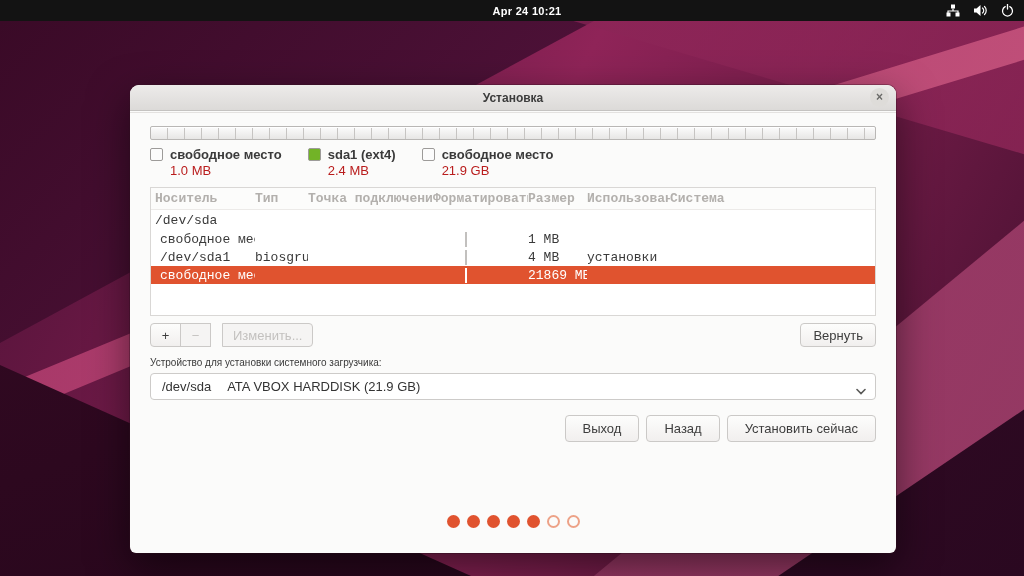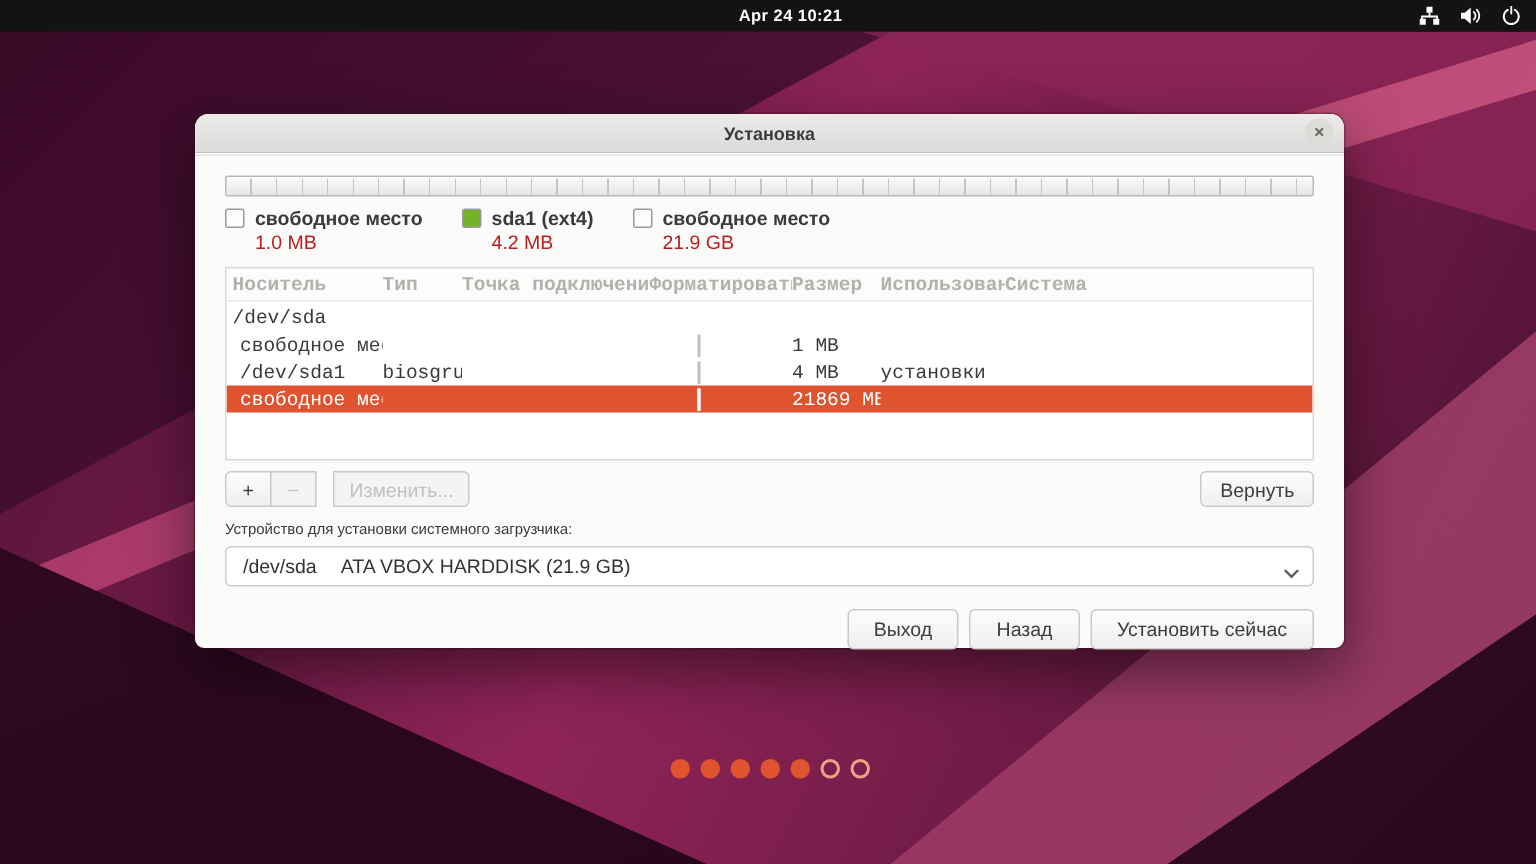--- a/index.html
+++ b/index.html
@@ -24,21 +24,21 @@
   .shp3 { background:linear-gradient(160deg,#360a24,#24061a);
           clip-path:polygon(0 62%,46% 100%,0 100%); }
   .shp4 { background:linear-gradient(115deg,#933061,#a84470);
           clip-path:polygon(58% 100%,100% 36%,100% 100%); opacity:.8; }
   .shp5 { background:linear-gradient(135deg,#41102d,#2a0820);
           clip-path:polygon(76% 100%,100% 70%,100% 100%); }
   .shp6 { background:linear-gradient(100deg,#7d2050,#97295c);
           clip-path:polygon(56% 0,100% 0,100% 24%); opacity:.7; }
 
   
-  .window { position:absolute; left:130px; top:76px; width:766px; height:356px;
+  .window { position:absolute; left:130px; top:85px; width:766px; height:468px;
             background:#fbfbfa; border-radius:9px 9px 6px 6px;
             box-shadow:0 14px 40px rgba(0,0,0,.5), 0 0 0 1px rgba(60,20,40,.35); z-index:20; }
   .titlebar { height:26px; background:linear-gradient(#edebea,#dcdad8);
               border-bottom:1px solid #c5c3c1; border-radius:9px 9px 0 0;
               display:flex; align-items:center; justify-content:center; position:relative; }
   .title { font-size:12px; font-weight:bold; color:#3c3c3c; }
   .close-btn { position:absolute; right:7px; top:3px; width:19px; height:19px; border-radius:50%;
                background:#dedcd9; color:#6a6a68; font-size:12px; font-weight:bold;
                line-height:18px; text-align:center; cursor:default; }
 
@@ -157,21 +157,21 @@
           <span class="swatch" style="background: rgb(252, 252, 252);"></span>
           <span class="li-label">свободное место</span>
         </div>
         <div class="li-size">1.0 MB</div>
       </div>
       <div class="legend-item">
         <div class="li-top">
           <span class="swatch" style="background: rgb(114, 179, 39);"></span>
           <span class="li-label">sda1 (ext4)</span>
         </div>
-        <div class="li-size">4.2 MB</div>
+        <div class="li-size">2.4 MB</div>
       </div>
       <div class="legend-item">
         <div class="li-top">
           <span class="swatch" style="background: rgb(252, 252, 252);"></span>
           <span class="li-label">свободное место</span>
         </div>
         <div class="li-size">21.9 GB</div>
       </div>
     </div>
 

